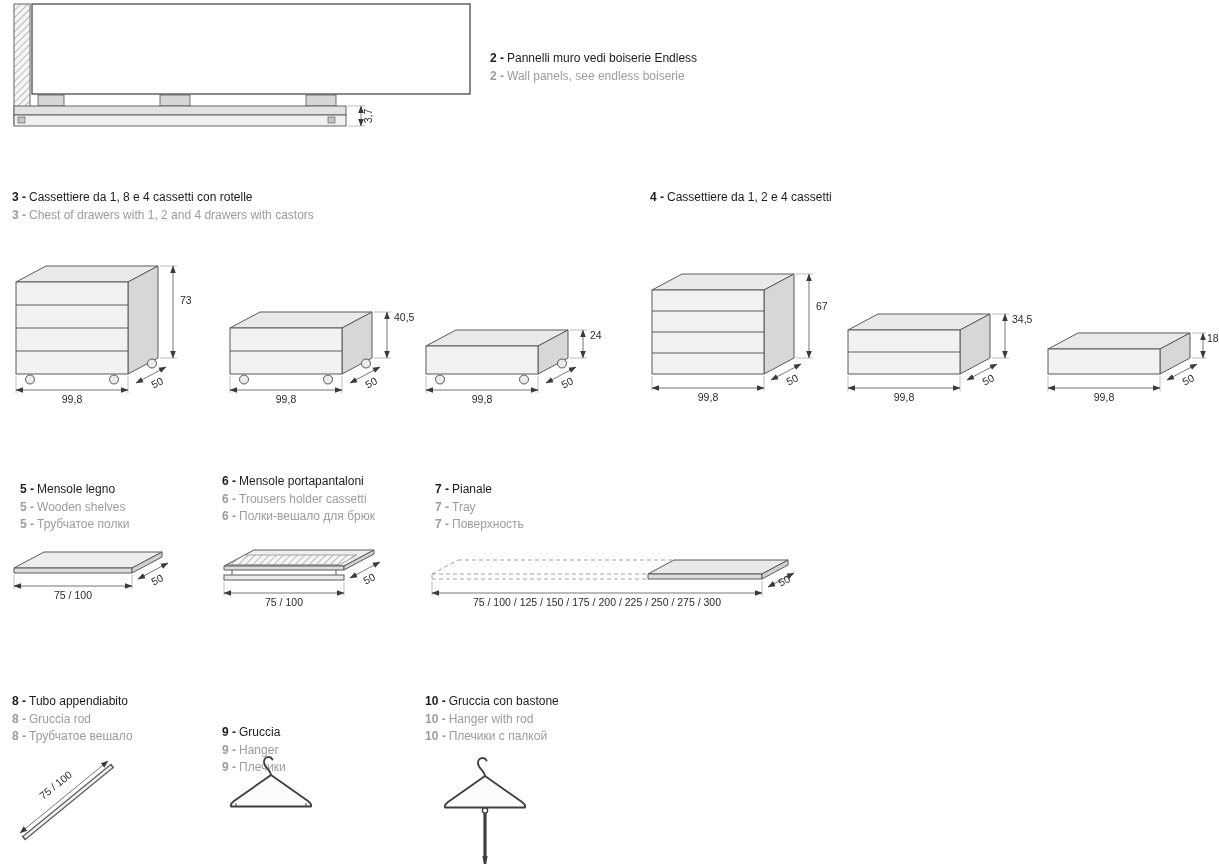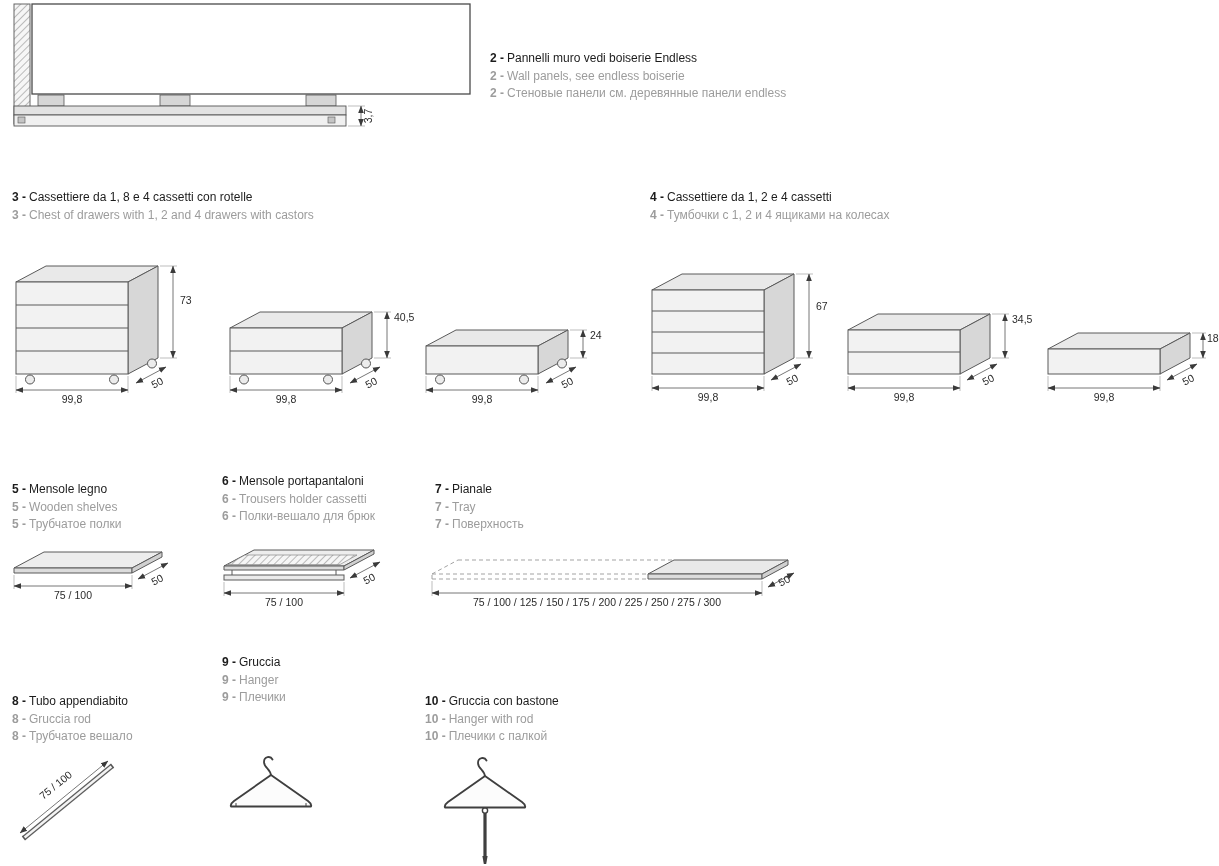--- a/index.html
+++ b/index.html
@@ -56,31 +56,29 @@
     <line class="ext" x1="340" y1="104" x2="357" y2="104"></line>
     <line class="ext" x1="340" y1="124" x2="357" y2="124"></line>
     <line x1="353" y1="104" x2="353" y2="124" marker-start="url(#arr)" marker-end="url(#arr)"></line>
   </g>
   <text x="364" y="114" text-anchor="middle" transform="rotate(-90 364 114)">3,7</text>
 </svg>
 
 <div class="abs lbl" style="left:490px;top:50px">
   <div class="it"><span class="num">2 -</span><span>Pannelli muro vedi boiserie Endless</span></div>
   <div class="sec"><span class="num">2 -</span><span>Wall panels, see endless boiserie</span></div>
-  <div class="sec"><span class="num">2 -</span><span>Стеновые панели см. деревянные панели endless</span></div>
 </div>
 
 <div class="abs lbl" style="left:12px;top:189px">
   <div class="it"><span class="num">3 -</span><span>Cassettiere da 1, 8 e 4 cassetti con rotelle</span></div>
   <div class="sec"><span class="num">3 -</span><span>Chest of drawers with 1, 2 and 4 drawers with castors</span></div>
 </div>
 
 <div class="abs lbl" style="left:650px;top:189px">
   <div class="it"><span class="num">4 -</span><span>Cassettiere da 1, 2 e 4 cassetti</span></div>
-  <div class="sec"><span class="num">4 -</span><span>Тумбочки с 1, 2 и 4 ящиками на колесах</span></div>
 </div>
 
 <svg class="abs" style="left:14px;top:262px" width="196" height="152">
   <g stroke="#5a5a5a" stroke-width="1">
     <path d="M2,20 L114,20 L144,4 L32,4 Z" fill="#e9e9e9"></path>
     <path d="M114,20 L144,4 L144,96 L114,112 Z" fill="#d7d7d7"></path>
     <rect x="2" y="20" width="112" height="92" fill="#f2f2f2"></rect>
     <line x1="2" y1="43" x2="114" y2="43"></line>
     <line x1="2" y1="66" x2="114" y2="66"></line>
     <line x1="2" y1="89" x2="114" y2="89"></line>
@@ -212,21 +210,21 @@
     <line x1="121" y1="51" x2="151" y2="35" marker-start="url(#arr)" marker-end="url(#arr)"></line>
     <line class="ext" x1="146" y1="4" x2="160" y2="4"></line>
     <line class="ext" x1="146" y1="29" x2="160" y2="29"></line>
     <line x1="157" y1="4" x2="157" y2="29" marker-start="url(#arr)" marker-end="url(#arr)"></line>
   </g>
   <text x="58" y="72" text-anchor="middle">99,8</text>
   <text x="144" y="54" text-anchor="middle" transform="rotate(-28 144 54)">50</text>
   <text x="161" y="13">18</text>
 </svg>
 
-<div class="abs lbl" style="left:12px;top:481px">
+<div class="abs lbl" style="left:20px;top:481px">
   <div class="it"><span class="num">5 -</span><span>Mensole legno</span></div>
   <div class="sec"><span class="num">5 -</span><span>Wooden shelves</span></div>
   <div class="sec"><span class="num">5 -</span><span>Трубчатое полки</span></div>
 </div>
 
 <div class="abs lbl" style="left:222px;top:473px">
   <div class="it"><span class="num">6 -</span><span>Mensole portapantaloni</span></div>
   <div class="sec"><span class="num">6 -</span><span>Trousers holder cassetti</span></div>
   <div class="sec"><span class="num">6 -</span><span>Полки-вешало для брюк</span></div>
 </div>
@@ -295,21 +293,21 @@
   <text x="167" y="56" text-anchor="middle">75 / 100 / 125 / 150 / 175 / 200 / 225 / 250 / 275 / 300</text>
   <text x="356" y="34" text-anchor="middle" transform="rotate(-28 356 34)">50</text>
 </svg>
 
 <div class="abs lbl" style="left:12px;top:693px">
   <div class="it"><span class="num">8 -</span><span>Tubo appendiabito</span></div>
   <div class="sec"><span class="num">8 -</span><span>Gruccia rod</span></div>
   <div class="sec"><span class="num">8 -</span><span>Трубчатое вешало</span></div>
 </div>
 
-<div class="abs lbl" style="left:222px;top:654px">
+<div class="abs lbl" style="left:222px;top:724px">
   <div class="it"><span class="num">9 -</span><span>Gruccia</span></div>
   <div class="sec"><span class="num">9 -</span><span>Hanger</span></div>
   <div class="sec"><span class="num">9 -</span><span>Плечики</span></div>
 </div>
 
 <div class="abs lbl" style="left:425px;top:693px">
   <div class="it"><span class="num">10 -</span><span>Gruccia con bastone</span></div>
   <div class="sec"><span class="num">10 -</span><span>Hanger with rod</span></div>
   <div class="sec"><span class="num">10 -</span><span>Плечики с палкой</span></div>
 </div>

